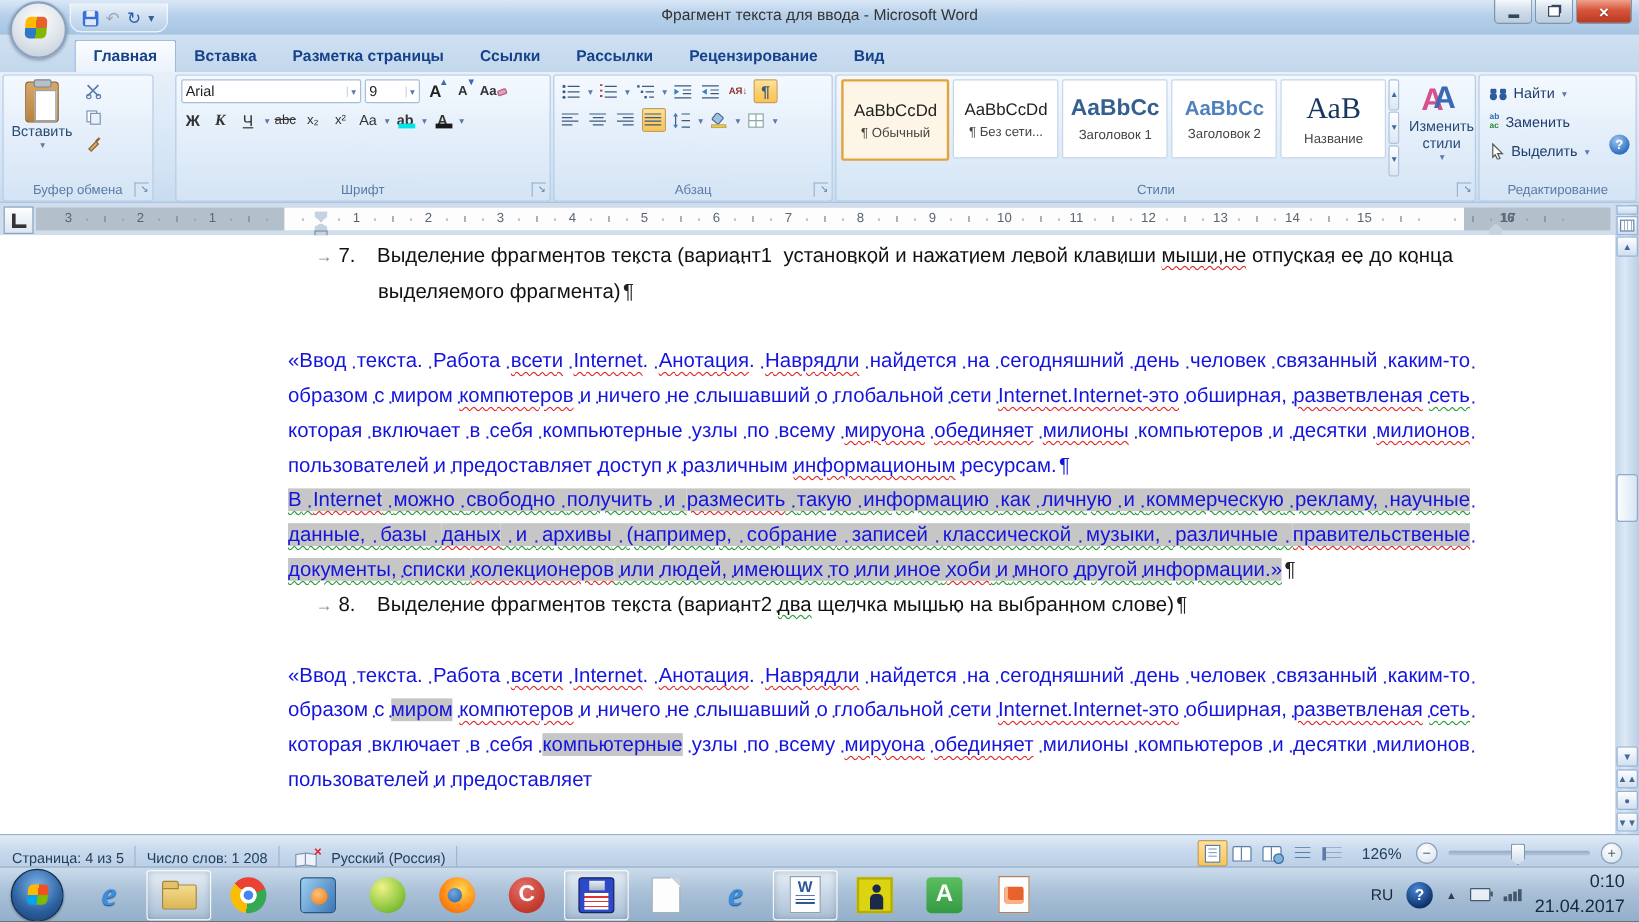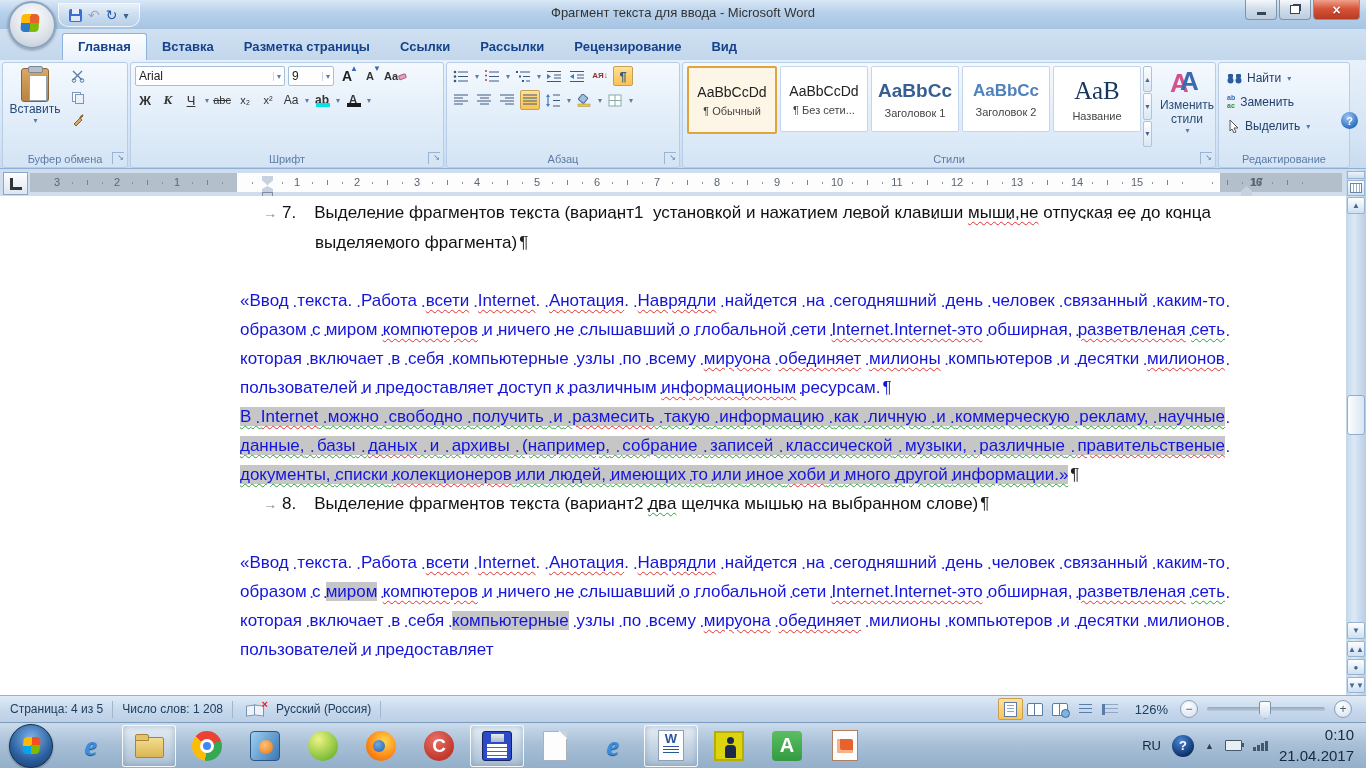--- a/index.html
+++ b/index.html
@@ -43,21 +43,21 @@
   
   #g-clip{width:126px;}
   #g-clip .gbody{display:flex;}
   .pastebig{width:56px;display:flex;flex-direction:column;align-items:center;font-size:12px;color:#274a76;}
   .clipicon{width:26px;height:32px;background:linear-gradient(#d9a865,#b8833e);border:1px solid #8a6330;border-radius:3px;position:relative;margin-top:2px;}
   .clipicon:before{content:"";position:absolute;left:6px;top:-3px;width:13px;height:5px;background:#b7bfc9;border:1px solid #7d8793;border-radius:2px;}
   .clipicon:after{content:"";position:absolute;left:7px;top:6px;width:16px;height:24px;background:#fff;border:1px solid #9aa4ae;}
   .smallcol{display:flex;flex-direction:column;gap:2px;margin-left:4px;}
   .sicon{width:22px;height:20px;display:flex;align-items:center;justify-content:center;}
   
-  #g-font{width:314px;}
+  #g-font{width:314px;margin-left:16px;}
   .fontrow{display:flex;align-items:center;gap:3px;margin-bottom:4px;}
   .combo{background:#fff;border:1px solid #a5bedc;border-radius:2px;height:20px;display:flex;align-items:center;font-size:12px;color:#222;padding:0 3px;box-sizing:border-box;}
   .combo .cv{flex:1;}
   .combo .ca{font-size:8px;color:#5a7ca6;border-left:1px solid #c9d8ea;padding-left:3px;margin-left:3px;}
   .bold{font-weight:bold}.ital{font-style:italic;font-family:"Liberation Serif",serif;font-weight:bold}.unde{text-decoration:underline}.strk{text-decoration:line-through;font-size:11px}
   .grow{font-size:14px;font-weight:bold;color:#222;position:relative}
   .grow i,.shrink i{position:absolute;right:-2px;top:-3px;font-style:normal;font-size:8px;color:#3b6ab0;}
   .shrink{font-size:11px;font-weight:bold;position:relative}
   .hl-bar,.fc-bar{position:absolute;left:3px;bottom:2px;width:14px;height:4px;}
   .hl,.fc{position:relative;font-weight:bold;font-size:12px;}
@@ -118,21 +118,21 @@
   .ds{position:relative;}
   .ds i{position:absolute;left:40%;top:0;font-style:normal;opacity:.95;}
   
   #vscroll{position:absolute;right:0;top:170px;width:20px;height:525px;background:linear-gradient(90deg,#c4d6ea,#dce9f6 40%,#b9cde4);}
   .vsbtn{position:absolute;left:1px;width:18px;height:17px;background:linear-gradient(#fdfefe,#cfe0f0);border:1px solid #96b3d4;border-radius:2px;color:#44669a;font-size:8px;display:flex;align-items:center;justify-content:center;box-sizing:border-box;}
   #vthumb{position:absolute;left:1px;top:225px;width:18px;height:40px;background:linear-gradient(90deg,#fdfefe,#d7e5f3);border:1px solid #8fadd0;border-radius:3px;box-sizing:border-box;}
   #vsplit{position:absolute;left:1px;top:1px;width:18px;height:8px;background:linear-gradient(#eef4fb,#cadcee);border:1px solid #96b3d4;box-sizing:border-box;}
   #vruler{position:absolute;left:1px;top:10px;width:18px;height:16px;background:linear-gradient(#fdfefe,#cfe0f0);border:1px solid #96b3d4;box-sizing:border-box;display:flex;align-items:center;justify-content:center;}
   #vruler span{width:10px;height:8px;border:1px solid #6a85a8;background:repeating-linear-gradient(90deg,#fff 0 2px,#9ab2cf 2px 3px);}
   
-  #statusbar{position:absolute;left:0;top:695px;width:1366px;height:27px;background:linear-gradient(#dfeaf6,#c6d8ec 55%,#bccfe6);border-top:1px solid #98b1cc;display:flex;align-items:center;font-size:12px;color:#21405e;box-sizing:border-box;}
+  #statusbar{position:absolute;left:0;top:695px;width:1366px;height:27px;background:linear-gradient(#dfeaf6,#c6d8ec 55%,#bccfe6);border-top:1px solid #98b1cc;display:flex;align-items:flex-end;font-size:12px;color:#21405e;box-sizing:border-box;}
   .sdiv{width:1px;height:17px;background:#9fb6cd;margin:0 9px;}
   #st-page{margin-left:10px;}
   .book{position:relative;width:18px;height:13px;margin-left:4px;}
   .book:before{content:"";position:absolute;left:0;top:2px;width:8px;height:9px;background:#eef3f9;border:1px solid #7a93b4;transform:skewY(-8deg);}
   .book:after{content:"";position:absolute;left:8px;top:2px;width:8px;height:9px;background:#eef3f9;border:1px solid #7a93b4;transform:skewY(8deg);}
   .bookx{position:absolute;right:-4px;top:-5px;color:#d22;font-weight:bold;font-size:11px;z-index:2;}
   #st-right{margin-left:auto;display:flex;align-items:center;gap:4px;padding-right:14px;}
   .vbtn{width:23px;height:20px;border:1px solid transparent;border-radius:2px;display:flex;align-items:center;justify-content:center;}
   .vbtn.on{background:linear-gradient(#ffe29a,#fbc455);border-color:#c79f53;}
   .vpage{width:11px;height:13px;background:#fff;border:1px solid #5a7ca6;position:relative;}

